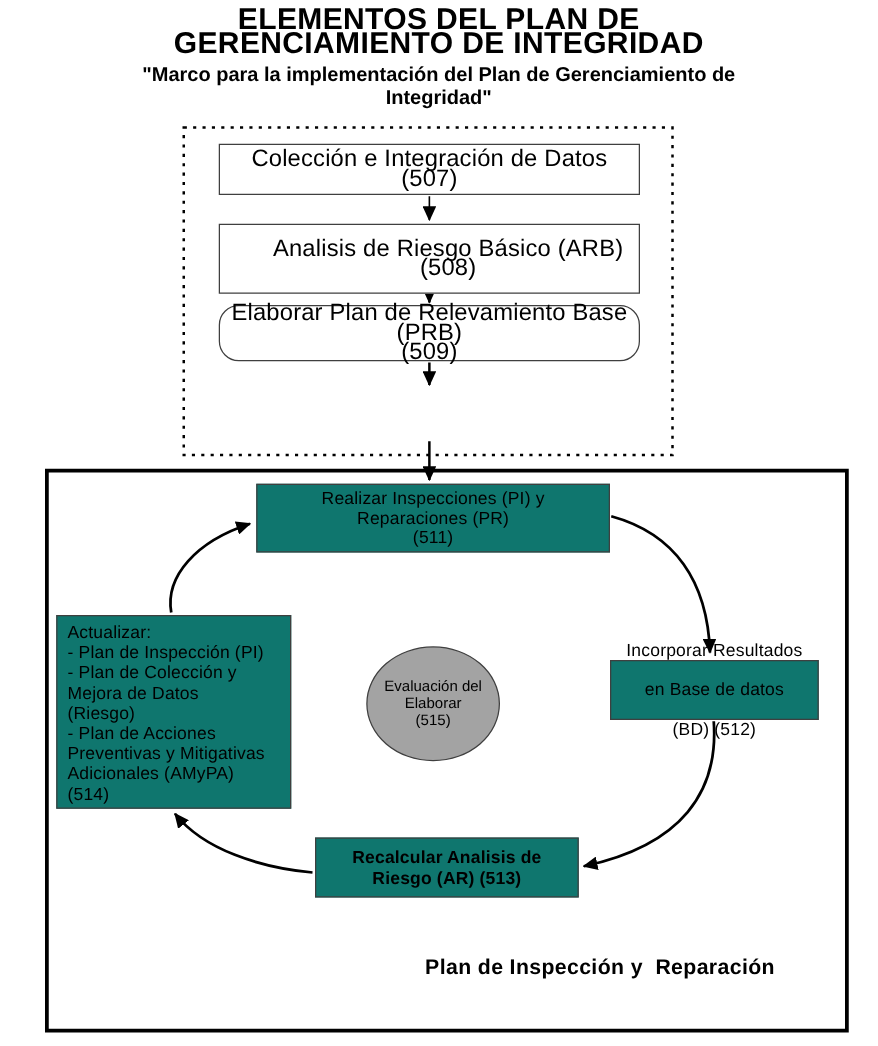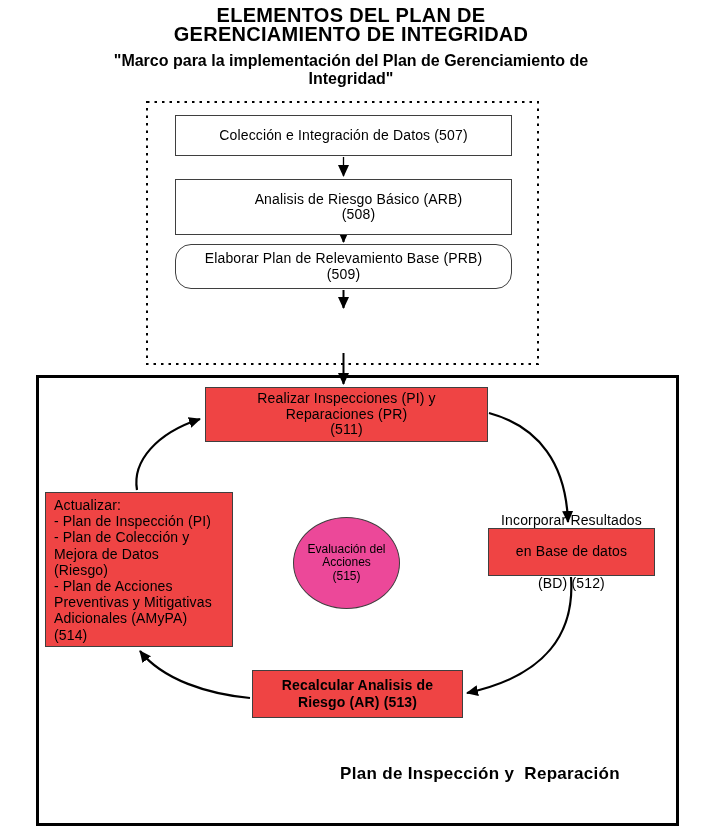--- a/index.html
+++ b/index.html
@@ -5,64 +5,64 @@
   * { margin:0; padding:0; box-sizing:border-box; }
   html,body { background:#fff; }
   body { font-family:"Liberation Sans","DejaVu Sans",sans-serif; color:#000; }
   .canvas {
     position:relative; width:702px; height:837px; background:#ffffff;
     overflow:hidden;
   }
   
   .title {
     position:absolute; top:6px; left:0; width:702px;
-    text-align:center; font-weight:bold; font-size:20px; line-height:19px;
+    text-align:center; font-weight:bold; font-size:24px; line-height:19px;
     letter-spacing:0.3px;
   }
   .subtitle {
     position:absolute; top:52px; left:30px; width:642px;
     text-align:center; font-weight:bold; font-size:16px; line-height:18px;
   }
   
   svg.overlay {
     position:absolute; top:0; left:0; width:702px; height:837px;
     z-index:1; pointer-events:none;
   }
   
   .flow-box {
     position:absolute; left:175px; width:337px; z-index:2;
     background:#fff; border:1px solid #3f3f3f;
     display:flex; flex-direction:column; justify-content:center; align-items:center;
-    text-align:center; font-size:14px; line-height:15.5px; letter-spacing:0.15px;
+    text-align:center; font-size:19px; line-height:15.5px; letter-spacing:0.15px;
   }
   #box507 { top:115px; height:41px; }
   #box508 { top:179px; height:56px;padding-left:30px; }
   #box509 { top:244px; height:45px;border-radius:16px; }
   #box510 { top:310px; height:42px; }
   
   .outer-box {
     position:absolute; left:36px; top:375px; width:643px; height:451px;
     border:3px solid #000; background:transparent; z-index:0;
   }
   .cycle-box {
-    position:absolute; z-index:2; background:#ef4444; border:1px solid #3f3f3f;
+    position:absolute; z-index:2; background:#0f766e; border:1px solid #3f3f3f;
     display:flex; flex-direction:column; justify-content:center; align-items:center;
     text-align:center; font-size:14px; line-height:15.5px; letter-spacing:0.15px;
   }
   #box511 { left:205px; top:387px; width:283px; height:55px; }
   #box512 { left:488px; top:528px; width:167px; height:48px;gap:16px; }
   #box513 { left:252px; top:670px; width:211px; height:48px; line-height:17px;font-weight:bold; }
   #box514 {
     left:45px;  top:492px; width:188px; height:155px;
     justify-content:flex-start; align-items:flex-start; text-align:left;
     padding:4px 8px; line-height:16.2px;
   }
   .ellipse {
     position:absolute; left:293px; top:517px; width:107px; height:92px;
-    border:1px solid #3f3f3f; border-radius:50%; background:#ec4899; z-index:2;
+    border:1px solid #3f3f3f; border-radius:50%; background:#a3a3a3; z-index:2;
     display:flex; flex-direction:column; justify-content:center; align-items:center;
     text-align:center; font-size:12px; line-height:13.5px;
   }
   .cycle-label {
     position:absolute; left:262px; top:764px; width:436px; z-index:2;
     text-align:center; font-weight:bold; font-size:17px; letter-spacing:0.3px;
     white-space:pre;
   }
 </style>
 </head>
@@ -137,19 +137,19 @@
     <div>Mejora de Datos</div>
     <div>(Riesgo)</div>
     <div>- Plan de Acciones</div>
     <div>Preventivas y Mitigativas</div>
     <div>Adicionales (AMyPA)</div>
     <div>(514)</div>
   </div>
 
   <div class="ellipse">
     <div>Evaluación del</div>
-    <div>Acciones</div>
+    <div>Elaborar</div>
     <div>(515)</div>
   </div>
 
   <div class="cycle-label">Plan de Inspección y  Reparación</div>
 
 </div>
 
 </body></html>

